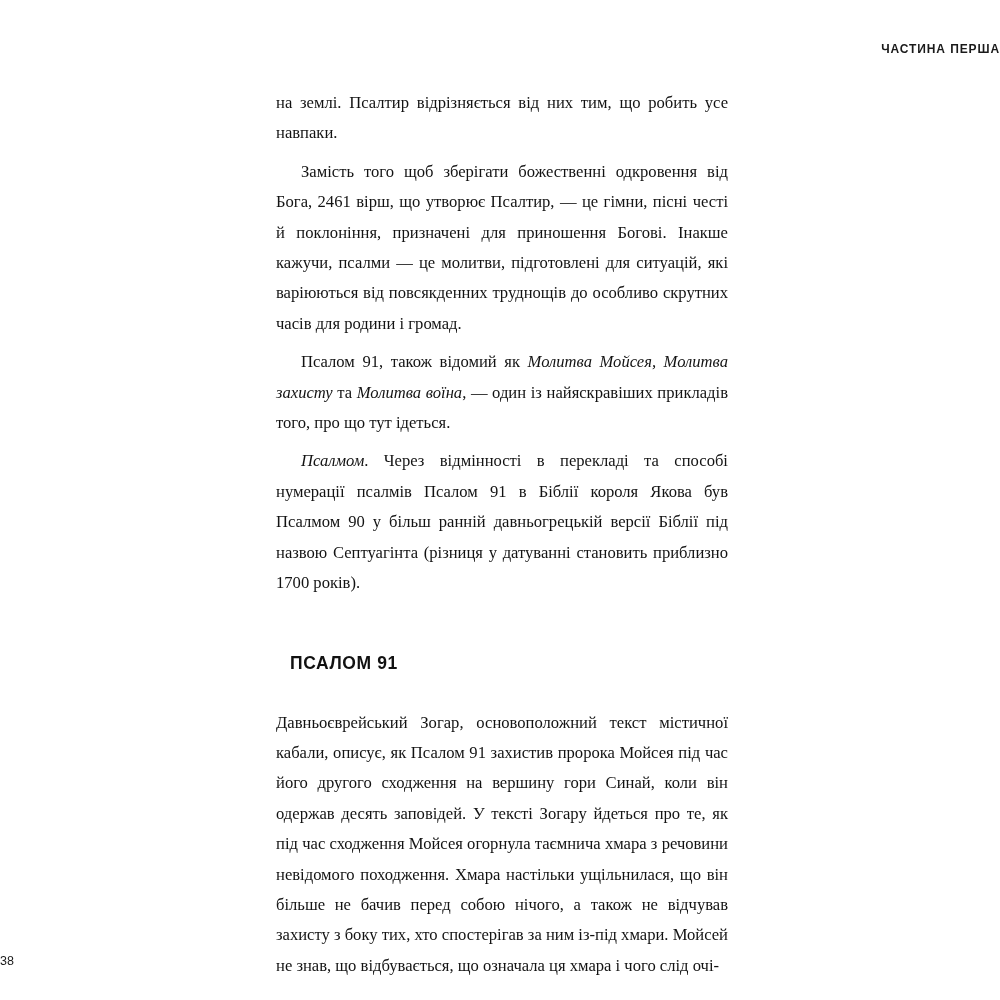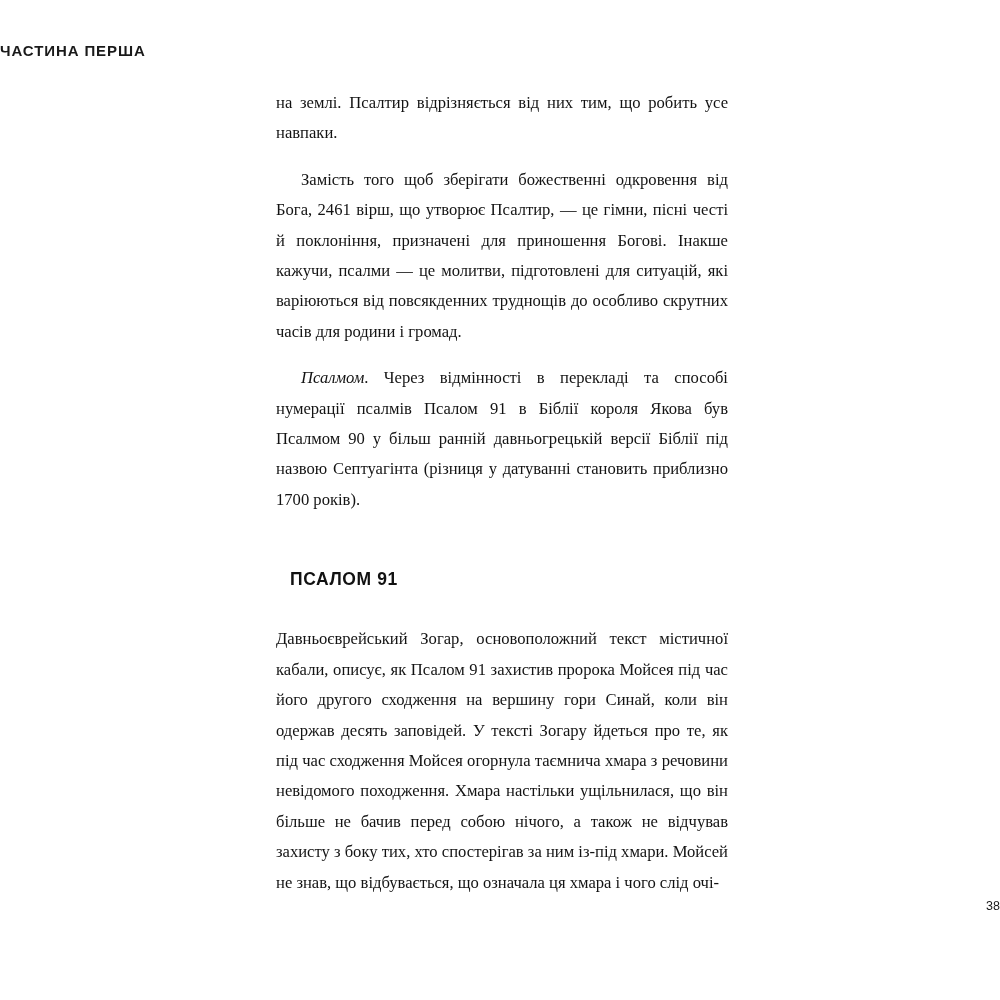--- a/index.html
+++ b/index.html
@@ -18,24 +18,24 @@
     position: relative;
     width: 1000px;
     height: 1000px;
     box-sizing: border-box;
   }
   .running-head {
     position: absolute;
     top: 42px;
     left: 0;
     width: 1000px;
-    text-align: left;
+    text-align: right;
     font-family: "Liberation Sans", sans-serif;
     font-weight: 700;
-    font-size: 15px;
+    font-size: 12px;
     letter-spacing: 0.9px;
     color: #1a1a1a;
   }
   .content {
     position: absolute;
     top: 88px;
     left: 276px;
     width: 452px;
   }
   p.body {
@@ -59,43 +59,44 @@
     letter-spacing: 0.6px;
     color: #111111;
     padding-top: 40px;
     padding-bottom: 20px;
   }
   .it {
     font-style: italic;
   }
   .folio {
     position: absolute;
-    top: 899px;
+    top: 954px;
     left: 0;
     width: 1000px;
-    text-align: right;
+    text-align: left;
     font-family: "Liberation Sans", sans-serif;
     font-size: 12.5px;
     color: #1a1a1a;
   }
-  .blk + .blk { margin-top: 16px; }
+  .blk + .blk { margin-top: 8px; }
 </style>
 </head>
 <body>
 
 <div class="page">
 
   <div class="running-head">ЧАСТИНА ПЕРША</div>
 
   <div class="content">
 
     <p class="body blk">на землі. Псалтир відрізняється від них тим, що робить усе навпаки.</p>
 
     <p class="body blk indent">Замість того щоб зберігати божественні одкровення від Бога, 2461 вірш, що утворює Псалтир, — це гімни, пісні честі й поклоніння, призначені для приношення Богові. Інакше кажучи, псалми — це молитви, підготовлені для ситуацій, які варіюються від повсякденних труднощів до особливо скрутних часів для родини і громад.</p>
 
+    <p class="body blk indent"><span>Псалом 91, також відомий як </span><span class="it">Молитва Мойсея, Молитва захисту</span><span> та </span><span class="it">Молитва воїна</span><span>, — один із найяскравіших прикладів того, про що тут ідеться.</span></p>
 
     <p class="body blk indent"><span class="it">Псалмом</span><span>. Через відмінності в перекладі та способі нумерації псалмів Псалом 91 в Біблії короля Якова був Псалмом 90 у більш ранній давньогрецькій версії Біблії під назвою Септуагінта (різниця у датуванні становить приблизно 1700 років).</span></p>
 
     <h2 class="section-title">ПСАЛОМ 91</h2>
 
     <p class="body blk">Давньоєврейський Зогар, основоположний текст містичної кабали, описує, як Псалом 91 захистив пророка Мойсея під час його другого сходження на вершину гори Синай, коли він одержав десять заповідей. У тексті Зогару йдеться про те, як під час сходження Мойсея огорнула таємнича хмара з речовини невідомого походження. Хмара настільки ущільнилася, що він більше не бачив перед собою нічого, а також не відчував захисту з боку тих, хто спостерігав за ним із-під хмари. Мойсей не знав, що відбувається, що означала ця хмара і чого слід очі-</p>
 
   </div>
 
   <div class="folio">38</div>

